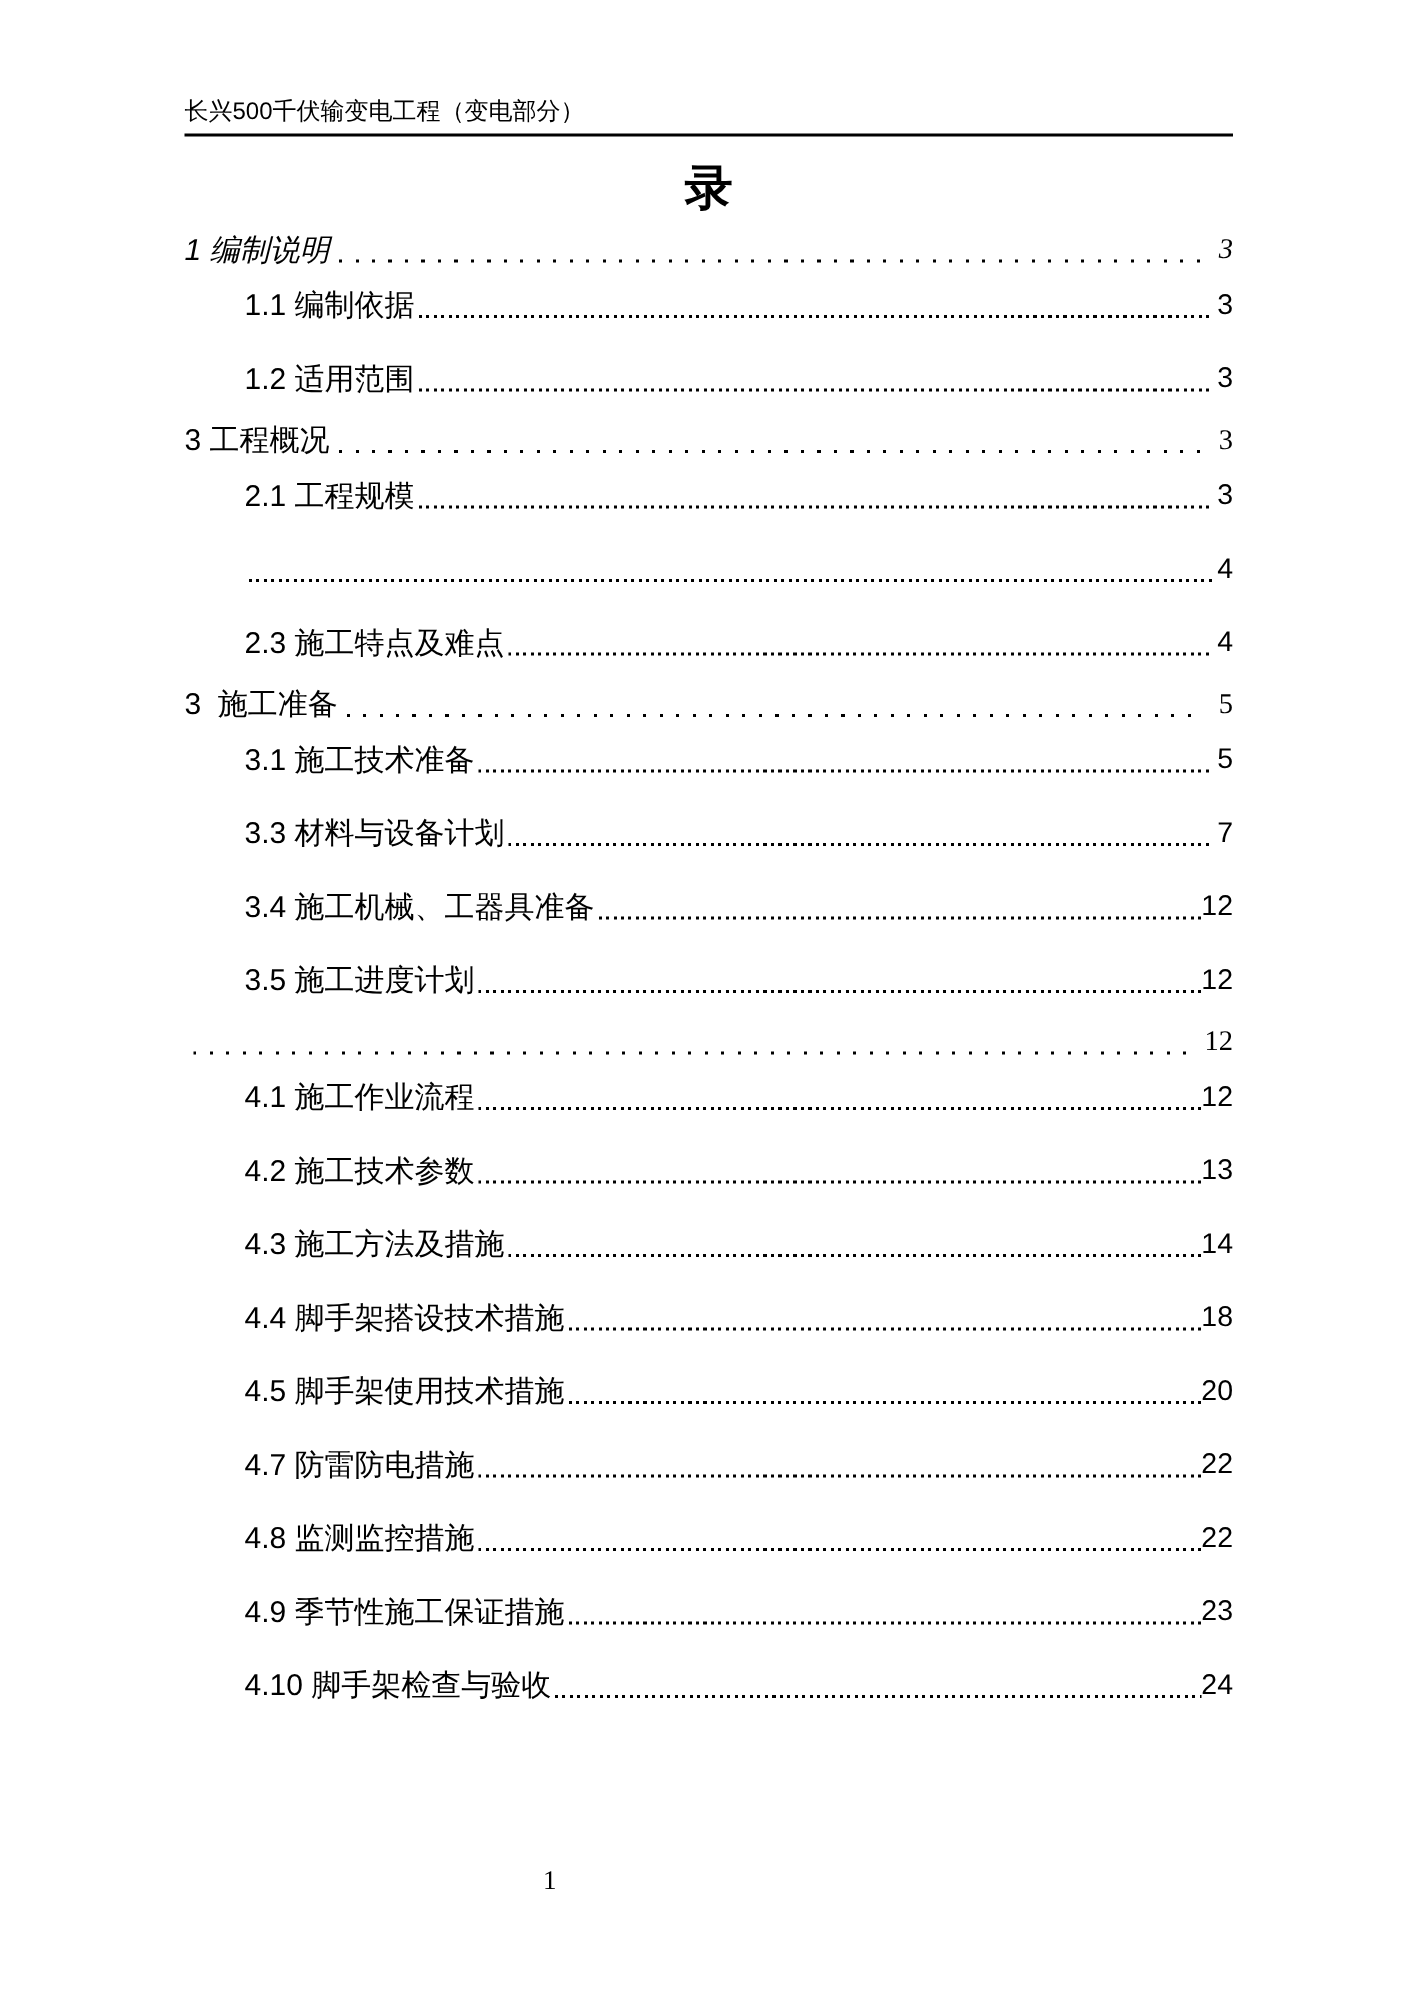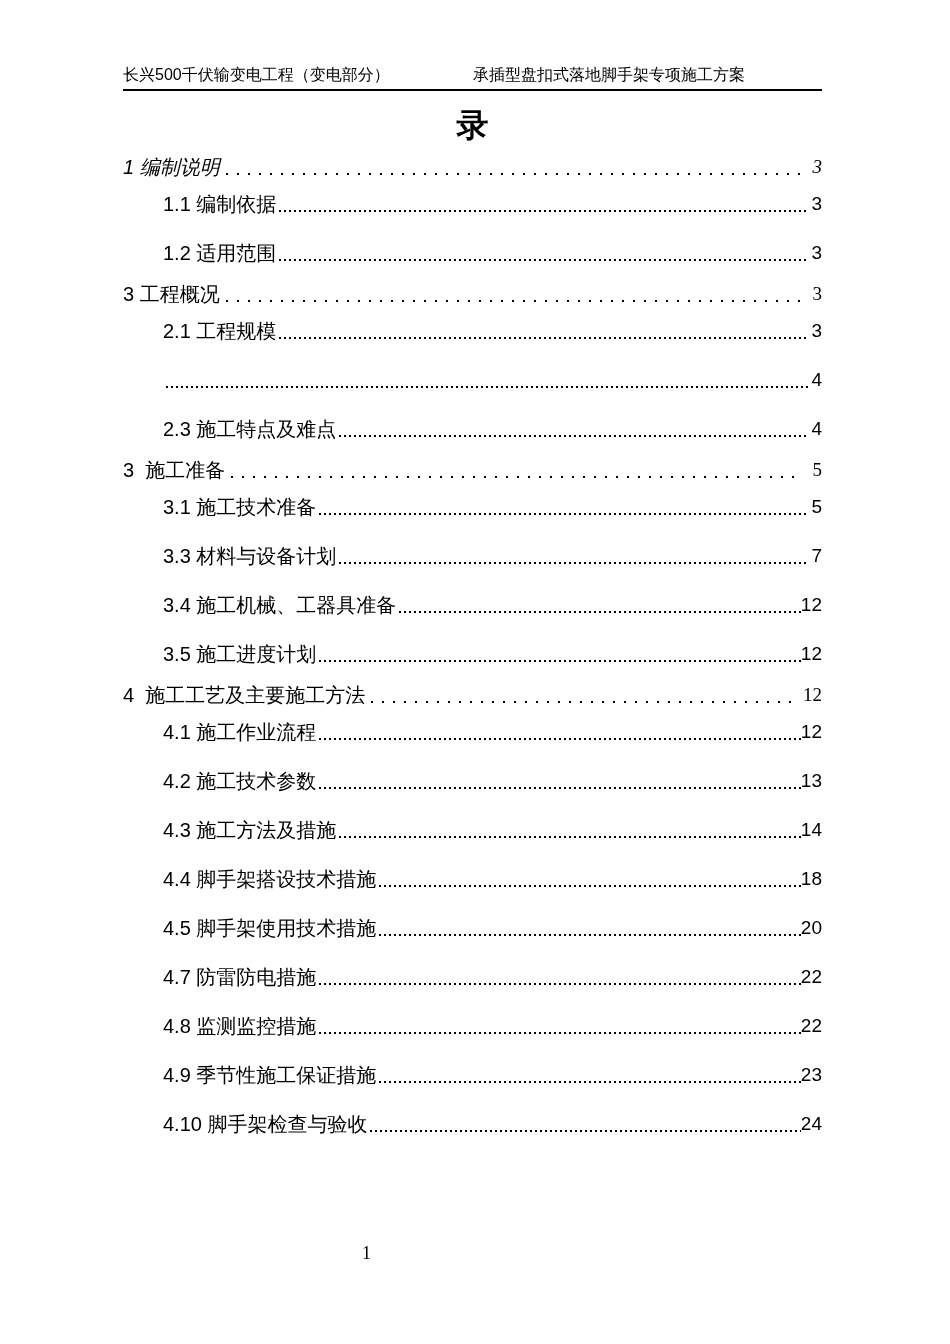--- a/index.html
+++ b/index.html
@@ -76,21 +76,20 @@
     font-family: "Liberation Serif", serif;
   }
 </style>
 </head>
 <body>
 
 <div class="page">
 
   <div class="header">
     <span class="header-left">长兴500千伏输变电工程（变电部分）</span>
-    <span class="header-right">承插型盘扣式落地脚手架专项施工方案</span>
   </div>
 
   <div class="doc-title">录</div>
 
   <div class="toc" id="toc">
       <div class="toc-row level-1">
     <span class="label">1 编制说明</span>
     <span class="leader"></span>
     <span class="page-num">3</span>
   </div>
@@ -142,21 +141,20 @@
     <span class="label">3.4 施工机械、工器具准备</span>
     <span class="leader"></span>
     <span class="page-num">12</span>
   </div>
       <div class="toc-row level-2">
     <span class="label">3.5 施工进度计划</span>
     <span class="leader"></span>
     <span class="page-num">12</span>
   </div>
       <div class="toc-row level-1">
-    <span class="label">4  施工工艺及主要施工方法</span>
     <span class="leader"></span>
     <span class="page-num">12</span>
   </div>
       <div class="toc-row level-2">
     <span class="label">4.1 施工作业流程</span>
     <span class="leader"></span>
     <span class="page-num">12</span>
   </div>
       <div class="toc-row level-2">
     <span class="label">4.2 施工技术参数</span>

